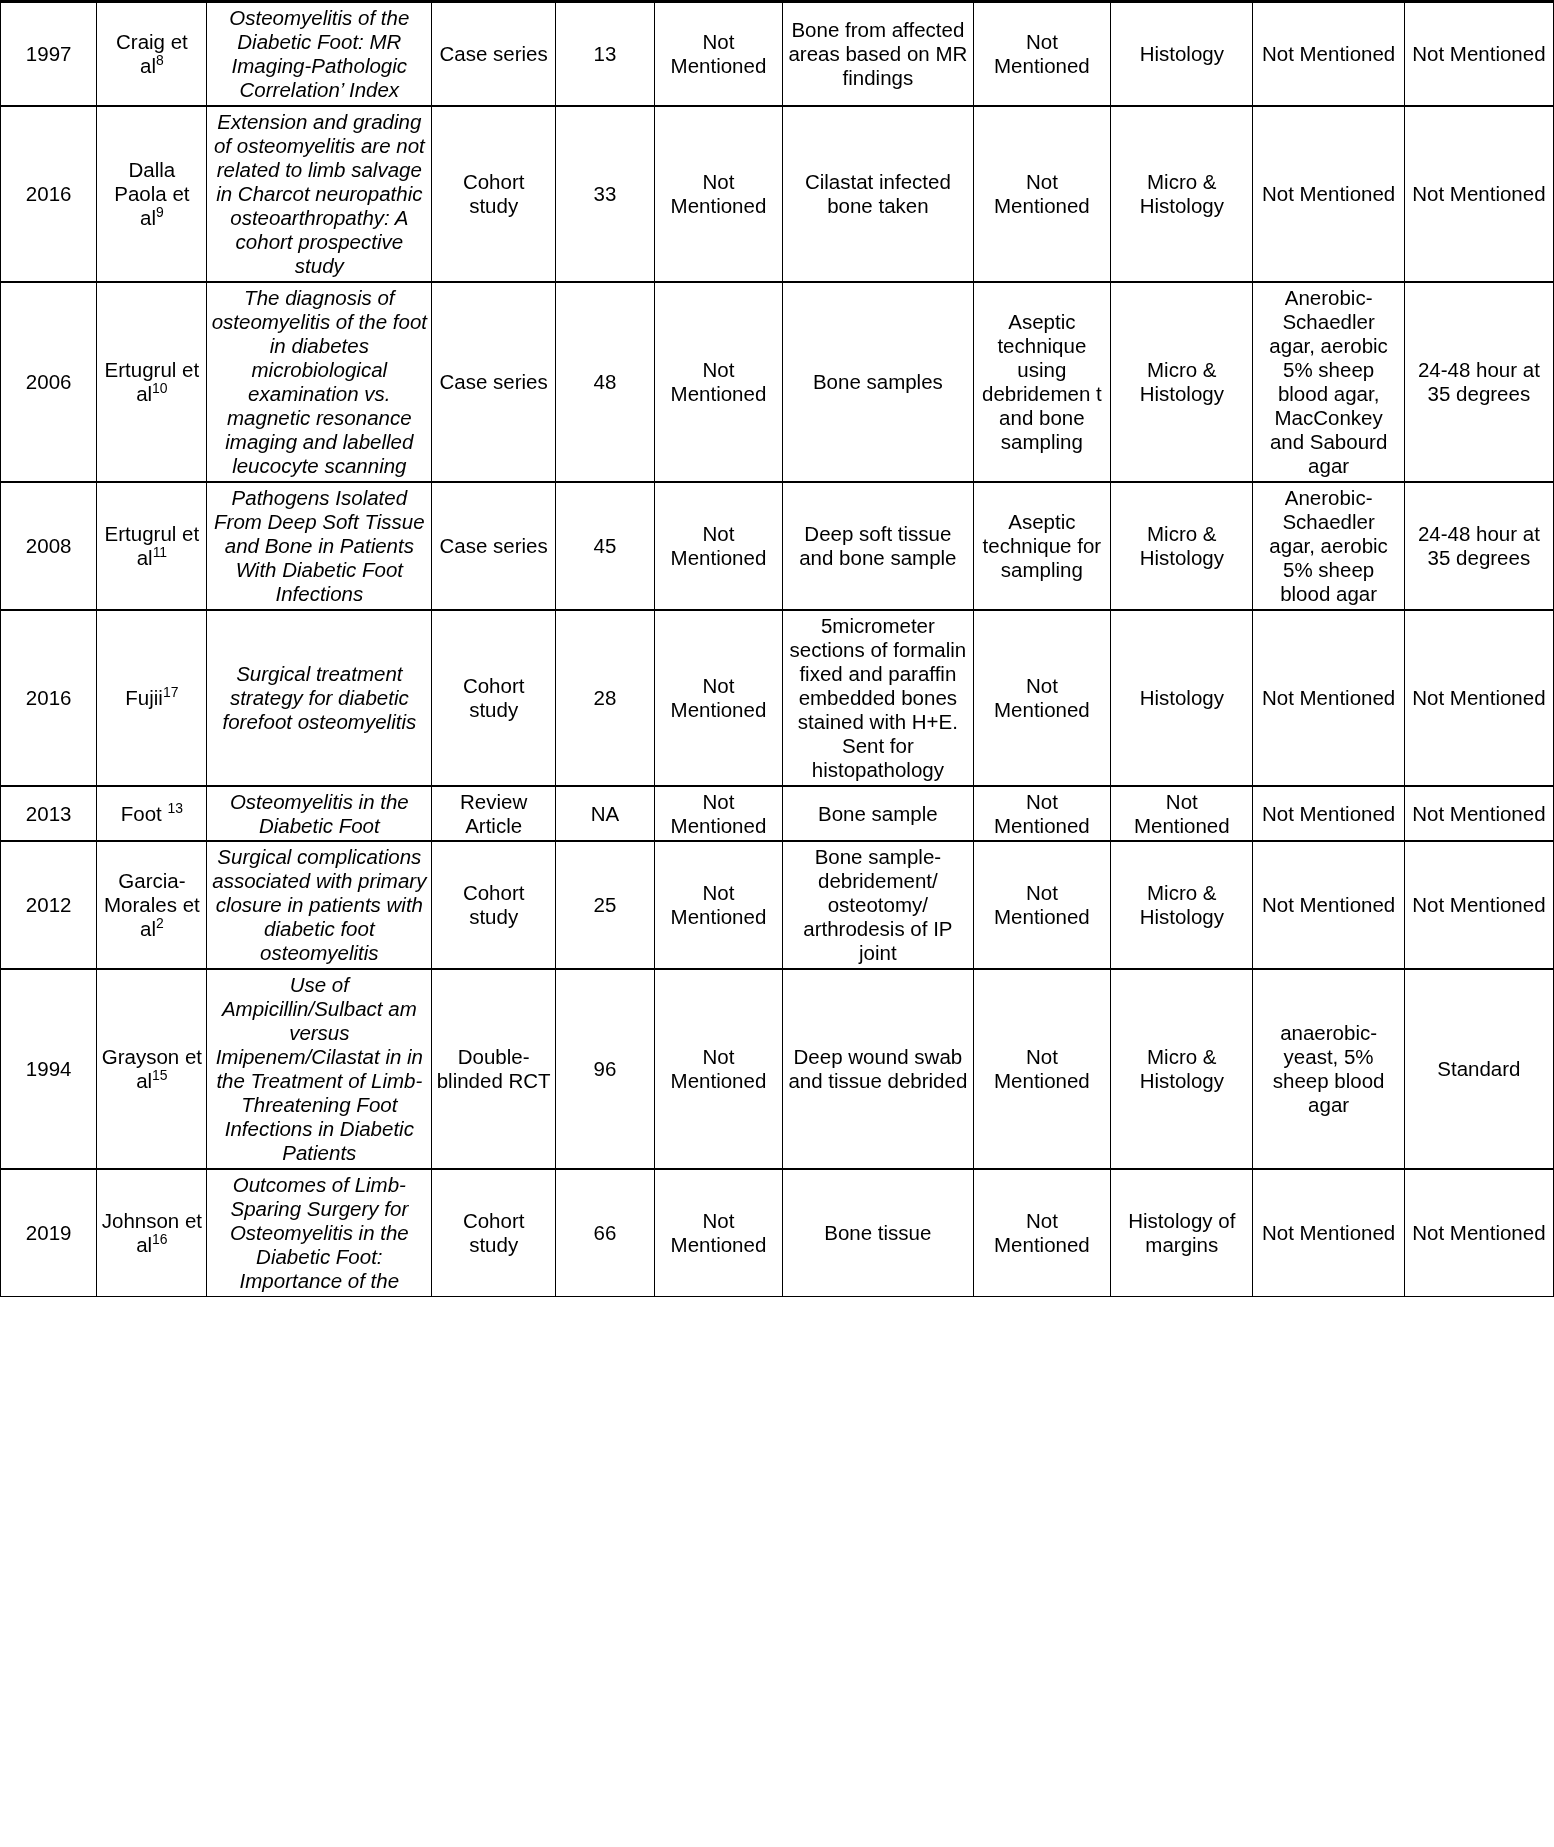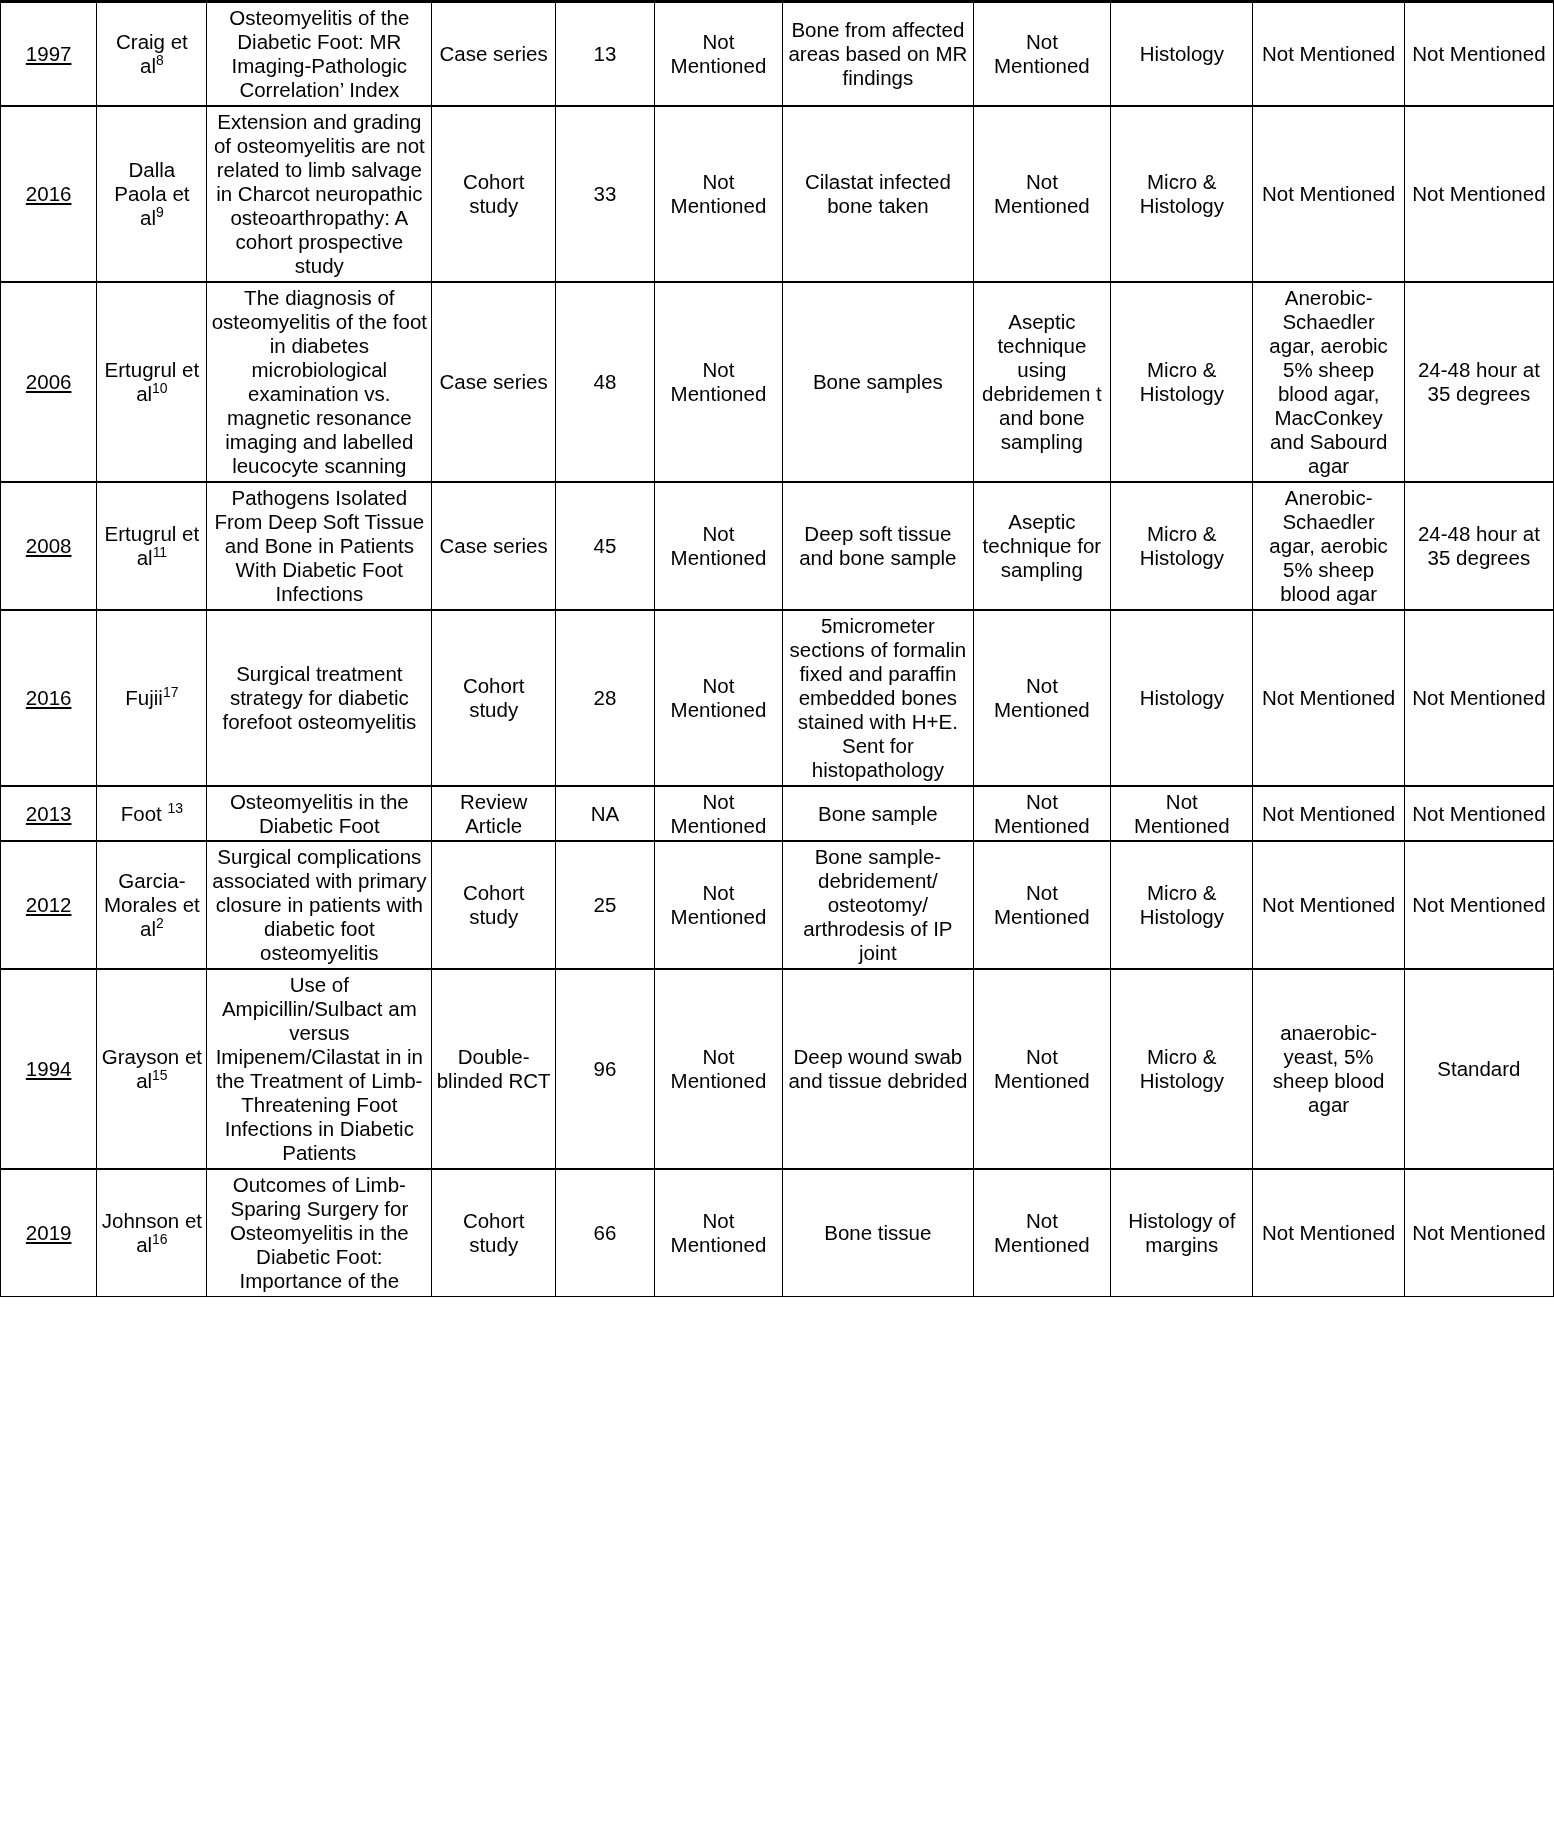--- a/index.html
+++ b/index.html
@@ -43,22 +43,22 @@
   col.c-title   { width: 196px; }
   col.c-type    { width: 108px; }
   col.c-n       { width: 86px; }
   col.c-dur     { width: 112px; }
   col.c-sample  { width: 166px; }
   col.c-tech    { width: 120px; }
   col.c-diag    { width: 124px; }
   col.c-media   { width: 132px; }
   col.c-incub   { width: 130px; }
 
-  td.cell-year   { font-size: 20.5px; text-decoration: underline; }
-  td.cell-title  { font-size: 20.5px; }
+  td.cell-year   { font-size: 20.5px; }
+  td.cell-title  { font-size: 20.5px; font-style: italic; }
   sup { font-size: 0.68em; vertical-align: super; line-height: 0; }
 
   
   table.lit-table tr:first-child td { border-top-width: 3px; }
   table.lit-table tr:last-child td { border-bottom-width: 1px; }
 </style>
 </head>
 <body>
 
 <div id="page">

